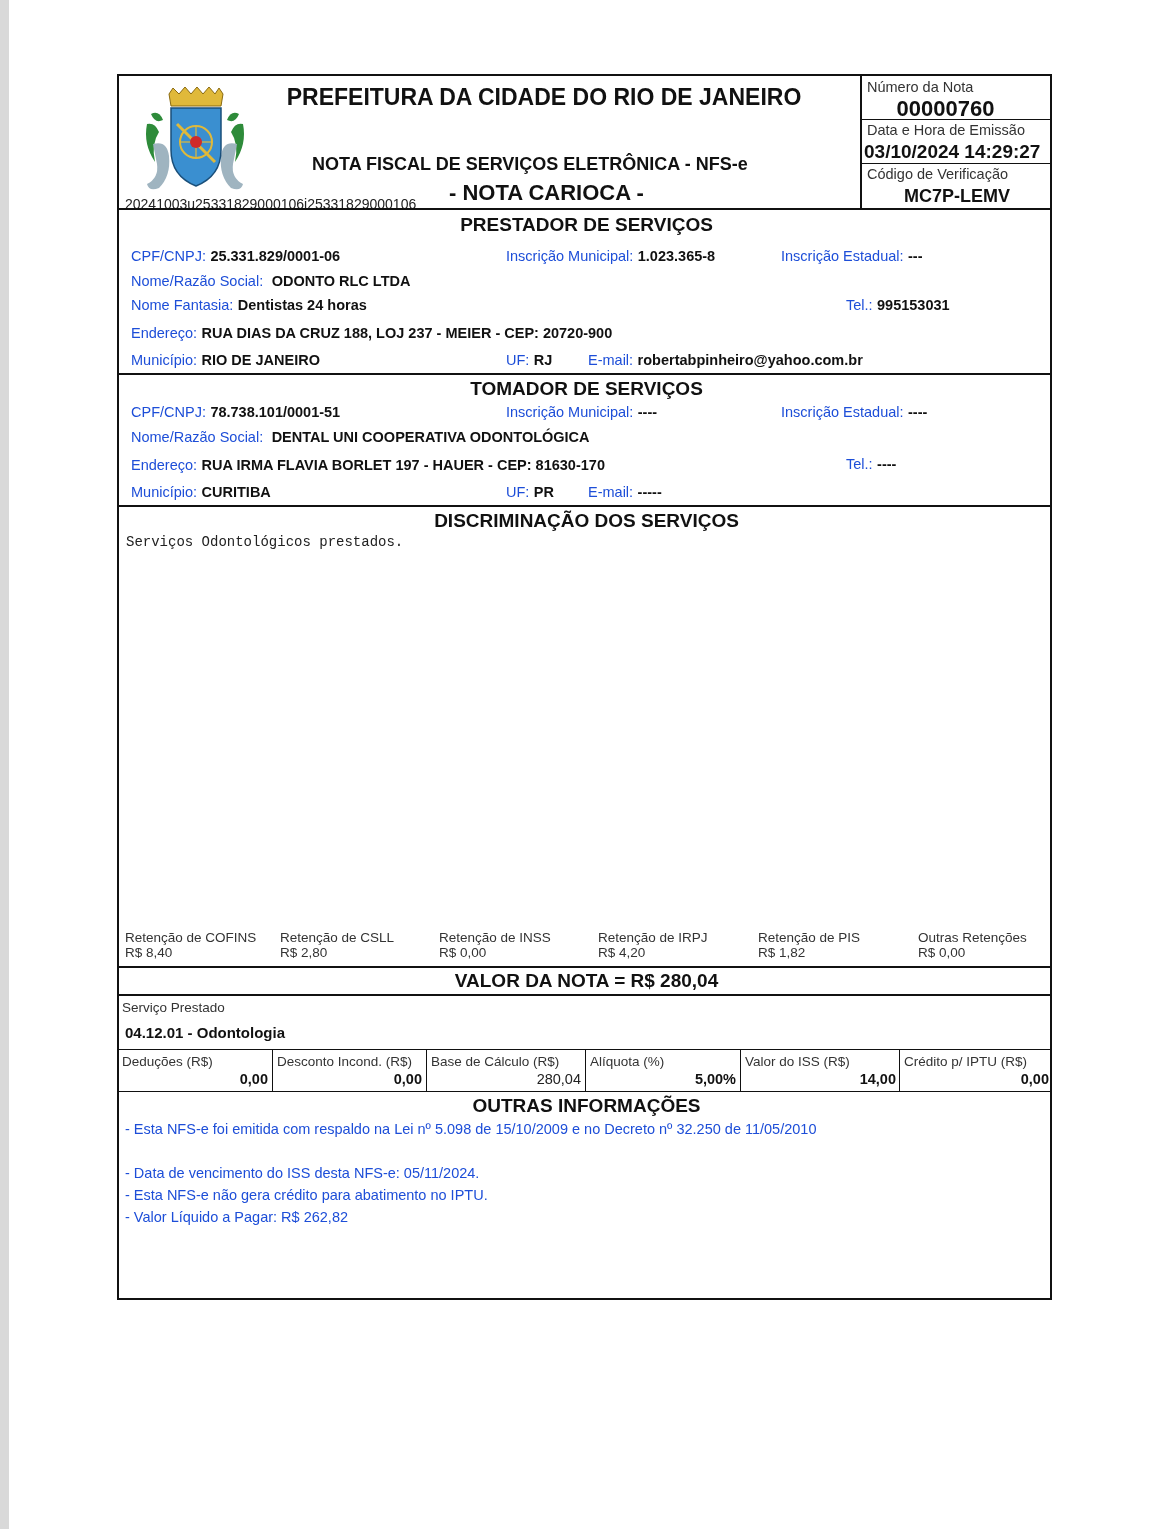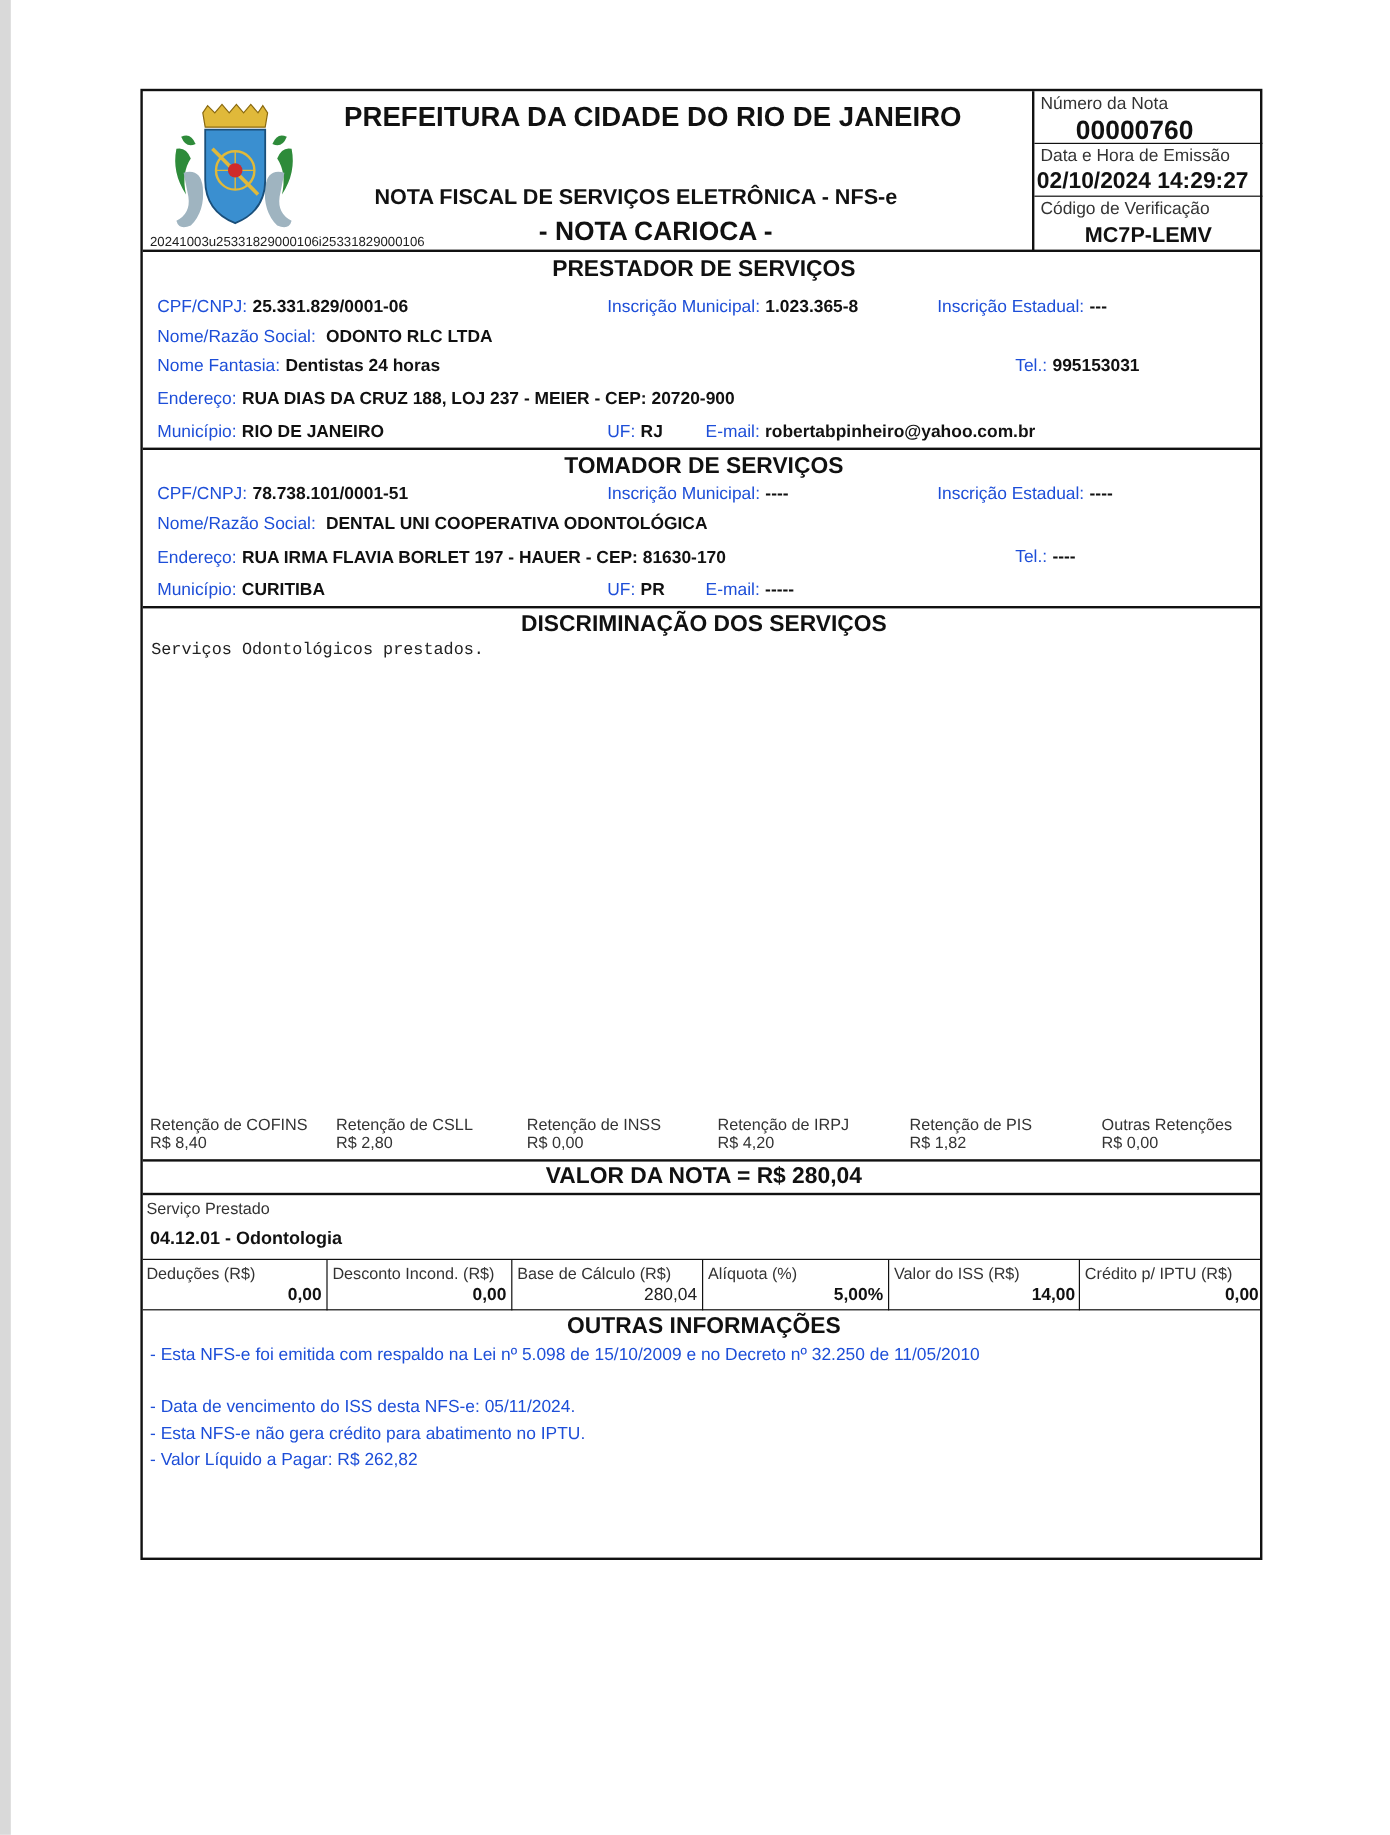--- a/index.html
+++ b/index.html
@@ -44,29 +44,29 @@
       <line x1="39" y1="58" x2="71" y2="58" stroke="#e0b93a" stroke-width="1.2"></line>
       <line x1="55" y1="42" x2="55" y2="74" stroke="#e0b93a" stroke-width="1.2"></line>
       <line x1="36" y1="40" x2="74" y2="78" stroke="#e0b93a" stroke-width="3"></line>
       <circle cx="55" cy="58" r="6" fill="#d02a2a"></circle>
     </svg>
   </div>
 
   <div class="abs" style="left:0; width:850px; top:8px; text-align:center; font-size:23px; font-weight:bold; padding-left:0;">PREFEITURA DA CIDADE DO RIO DE JANEIRO</div>
   <div class="abs" style="left:0; width:935px; top:78px; padding-left:0; font-size:18px; font-weight:bold; text-indent:193px;">NOTA FISCAL DE SERVIÇOS ELETRÔNICA - NFS-e</div>
   <div class="abs" style="left:330px; top:104px; font-size:22px; font-weight:bold;">- NOTA CARIOCA -</div>
-  <div class="abs" style="left:6px; top:120px; font-size:11px; color:#222;">20241003u25331829000106i25331829000106</div>
+  <div class="abs" style="left:6px; top:120px; font-size:14px; color:#222;">20241003u25331829000106i25331829000106</div>
 
   <div class="vline" style="left:741px; top:0; height:133px; width:2px;"></div>
   <div class="abs" style="left:743px; top:43px; width:190px; height:1px; background:#111;"></div>
   <div class="abs" style="left:743px; top:87px; width:190px; height:1px; background:#111;"></div>
   <div class="abs small" style="left:748px; top:3px; font-size:14.5px;">Número da Nota</div>
   <div class="abs" style="left:743px; width:167px; text-align:center; top:20px; font-size:22px; font-weight:bold;">00000760</div>
   <div class="abs small" style="left:748px; top:46px; font-size:14.5px;">Data e Hora de Emissão</div>
-  <div class="abs" style="left:745px; top:65px; font-size:19px; font-weight:bold;">02/10/2024 14:29:27</div>
+  <div class="abs" style="left:745px; top:65px; font-size:19px; font-weight:bold;">03/10/2024 14:29:27</div>
   <div class="abs small" style="left:748px; top:90px; font-size:14.5px;">Código de Verificação</div>
   <div class="abs" style="left:743px; width:190px; text-align:center; top:110px; font-size:18px; font-weight:bold;">MC7P-LEMV</div>
 
   <div class="hline" style="top:132px;"></div>
 
   <div class="abs sec-title" style="left:0; width:935px; top:138px;">PRESTADOR DE SERVIÇOS</div>
 
   <div class="abs" style="left:12px; top:171px;">
     <span class="lbl">CPF/CNPJ:</span>
     <span class="val">25.331.829/0001-06</span>

